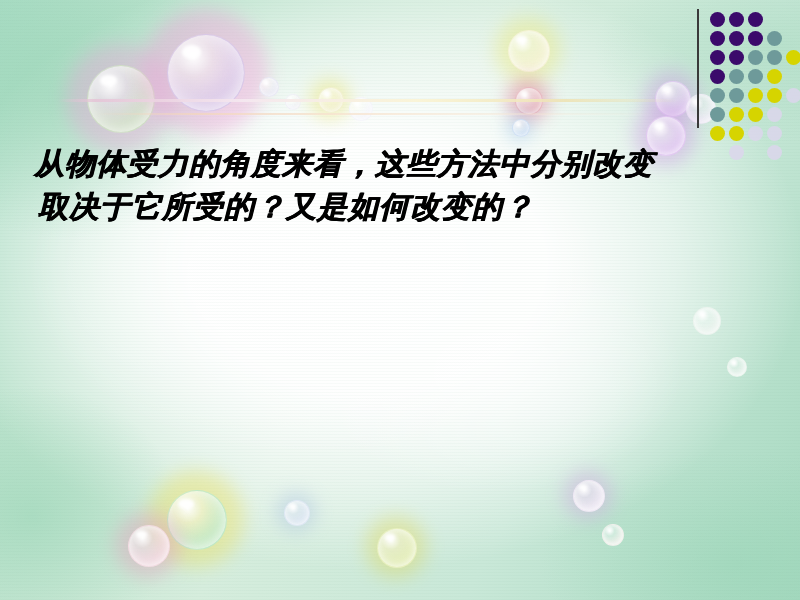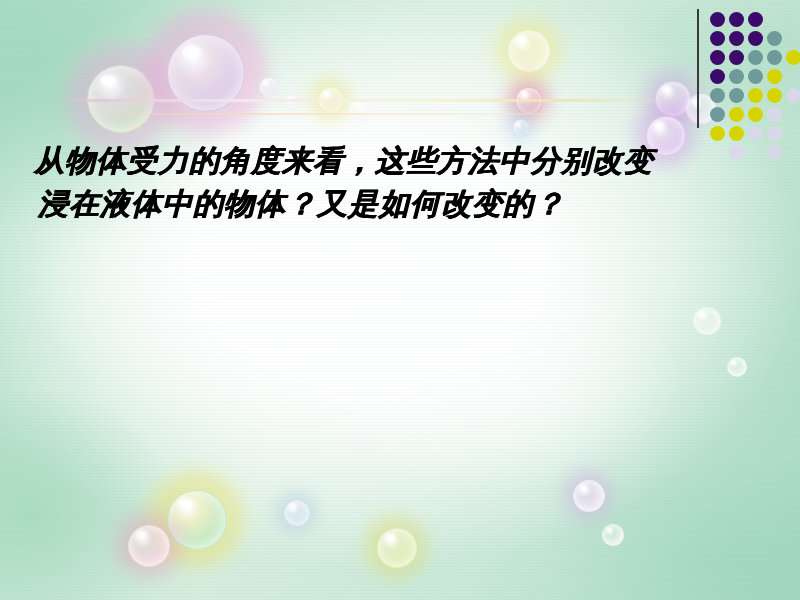--- a/index.html
+++ b/index.html
@@ -117,21 +117,21 @@
   .dot {
     position: absolute;
     width: 15px; height: 15px;
     border-radius: 50%;
   }
 
   
   .tx {
     position: absolute;
     white-space: nowrap;
-    font-family: Liberation Mono, monospace;
+    font-family: Liberation Serif, serif;
   }
 
   #question-block {
     left: 34px; top: 142px;
     width: 730px;
     color: #000000;
     font-size: 30px;
     font-weight: bold;
     font-style: italic;
     letter-spacing: 1px;
@@ -282,21 +282,21 @@
       <div class="dot" style="left: 0px; top: 114px; background: rgb(214, 212, 0);"></div>
       <div class="dot" style="left: 19px; top: 114px; background: rgb(214, 212, 0);"></div>
       <div class="dot" style="left: 38px; top: 114px; background: rgb(220, 214, 236); opacity: 0.85;"></div>
       <div class="dot" style="left: 57px; top: 114px; background: rgb(220, 214, 236); opacity: 0.85;"></div>
       <div class="dot" style="left: 19px; top: 133px; background: rgb(220, 214, 236); opacity: 0.85;"></div>
       <div class="dot" style="left: 57px; top: 133px; background: rgb(220, 214, 236); opacity: 0.85;"></div>
     </div>
 
   <div class="tx" id="question-block">
     <span class="qline" id="question-line-1">从物体受力的角度来看，这些方法中分别改变</span>
-    <span class="qline" id="question-line-2">浸在液体中的物体？又是如何改变的？</span>
+    <span class="qline" id="question-line-2">取决于它所受的？又是如何改变的？</span>
   </div>
 
 
   <div id="conclusion-block">
     <span class="cline">
       <span class="c-label">结论:</span><span class="c-body">浸在液体中的物体,其浮沉</span>
     </span>
     <span class="cline">
       <span class="c-body">取决于它所受的</span><span class="c-hi">浮力</span><span class="c-body">和</span><span class="c-hi">重力</span><span class="c-body">的大小</span>
     </span>

